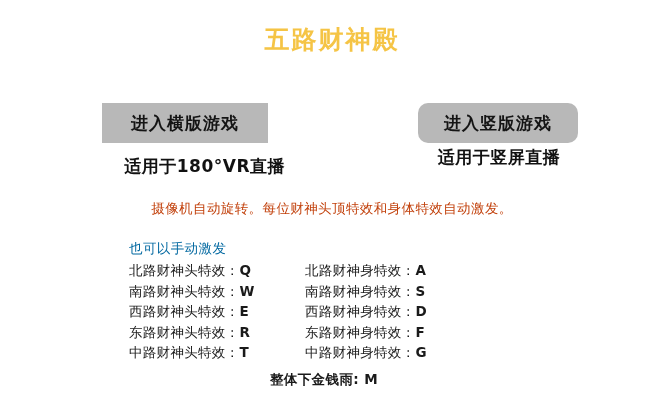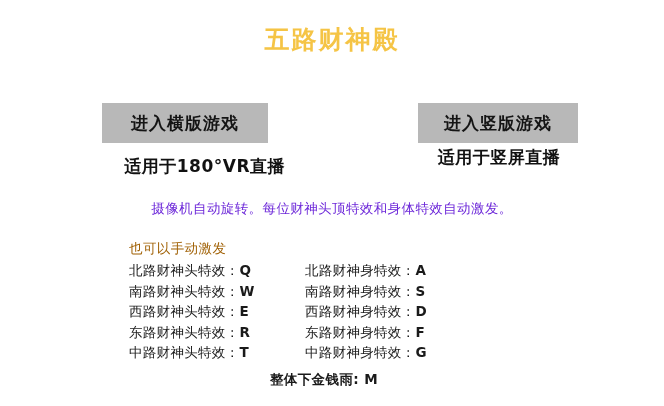--- a/index.html
+++ b/index.html
@@ -54,20 +54,21 @@
   }
   .btn-landscape {
     left: 102px;
     top: 103px;
     width: 166px;
   }
   .btn-portrait {
     left: 418px;
     top: 103px;
     width: 160px;
+    border-radius: 10px;
   }
 
   
   .mode-caption {
     position: absolute;
     font-size: 17px;
     font-weight: bold;
     color: #111111;
     letter-spacing: 0.5px;
     white-space: nowrap;
@@ -86,34 +87,34 @@
   }
 
   
   .description {
     position: absolute;
     left: 0;
     top: 200px;
     width: 664px;
     text-align: center;
     font-size: 13.5px;
-    color: #6d28d9;
+    color: #c2410c;
     letter-spacing: 0.4px;
   }
 
   
   .manual-block {
     position: absolute;
     left: 129px;
     top: 238px;
     width: 420px;
   }
   .manual-heading {
     font-size: 13.5px;
-    color: #a16207;
+    color: #0369a1;
     letter-spacing: 0.4px;
     line-height: 20px;
     margin-bottom: 2px;
   }
   .key-table {
     border-collapse: collapse;
     font-size: 13.5px;
     color: #1a1a1a;
   }
   .key-table td {

